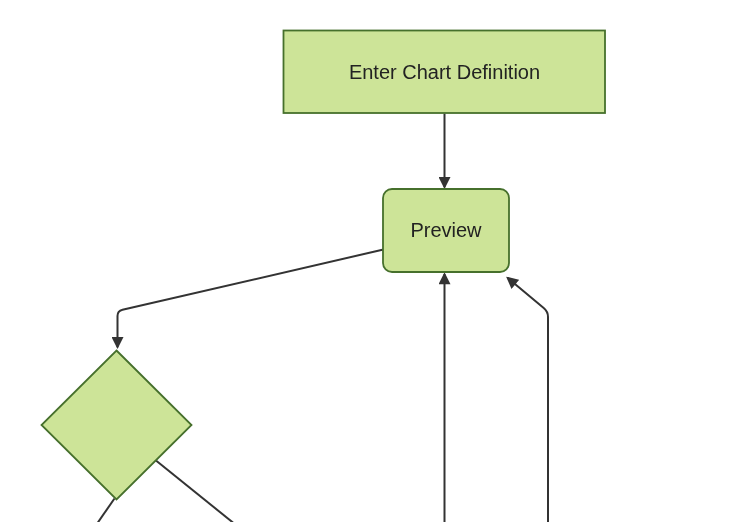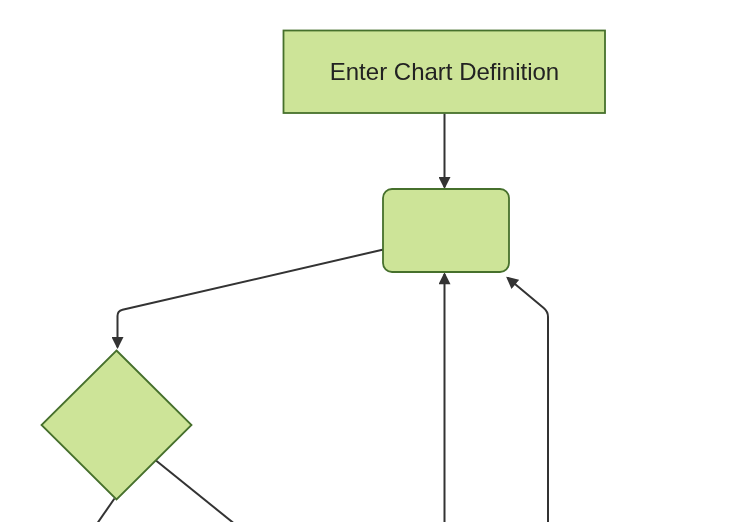--- a/index.html
+++ b/index.html
@@ -11,21 +11,21 @@
   .canvas {
     position: relative;
     width: 740px; height: 522px;
     background: var(--bg, #ffffff);
     overflow: hidden;
   }
   .canvas > svg { position: absolute; left: 0; top: 0; display: block; }
   .node-label {
     position: absolute;
     display: flex; align-items: center; justify-content: center;
-    font-size: 24px;
+    font-size: 20px;
     color: var(--text-color, #222222);
     text-align: right;
     pointer-events: none;
     white-space: nowrap;
   }
   .lbl-enter   { left: 284px; top: 31px;  width: 321px; height: 82px; }
   .lbl-preview { left: 383px; top: 189px; width: 126px; height: 83px; }
   .lbl-decide  { left: 41px;  top: 350px; width: 151px; height: 150px; }
 </style>
 </head>
@@ -50,14 +50,15 @@
     </g>
 
     <g stroke-width="1.8">
       <rect x="283.5" y="30.5" width="321.5" height="82.5" fill="#cde498" stroke="#46702c"></rect>
       <rect x="383" y="189" width="126" height="83" rx="9" ry="9" fill="#cde498" stroke="#46702c"></rect>
       <polygon points="116.5,350.5 191.5,425 116.5,499.5 41.5,425" fill="#cde498" stroke="#46702c"></polygon>
     </g>
   </svg>
 
   <div class="node-label lbl-enter">Enter Chart Definition</div>
+  <div class="node-label lbl-preview">Preview</div>
 
 </div>
 
 </body></html>

